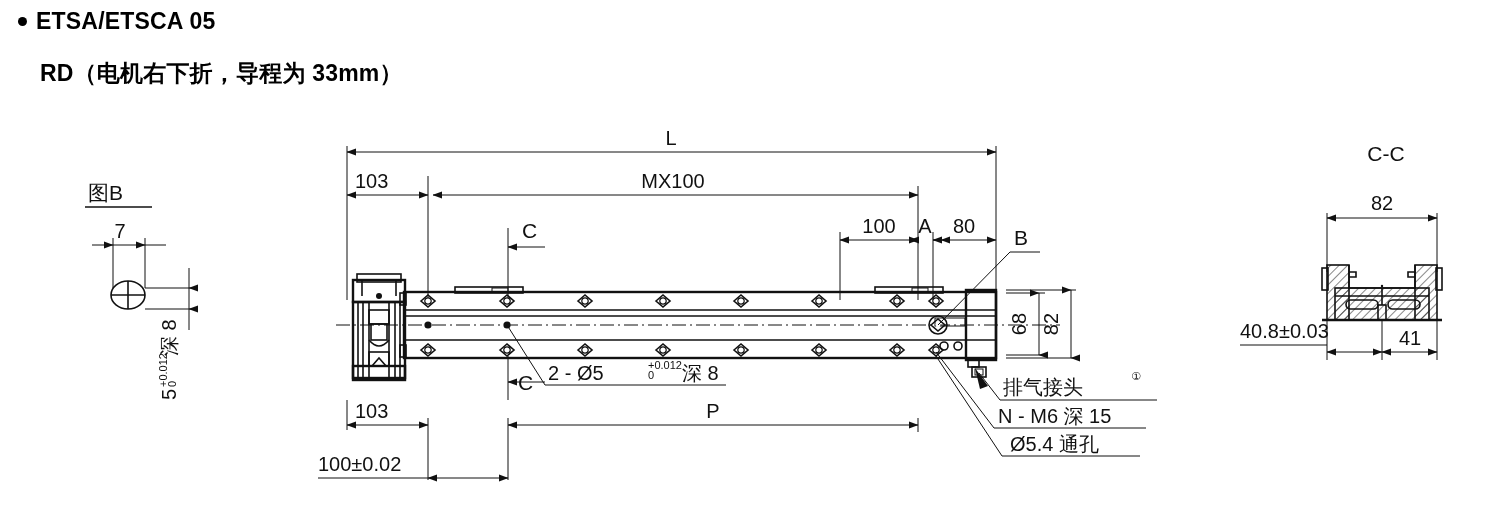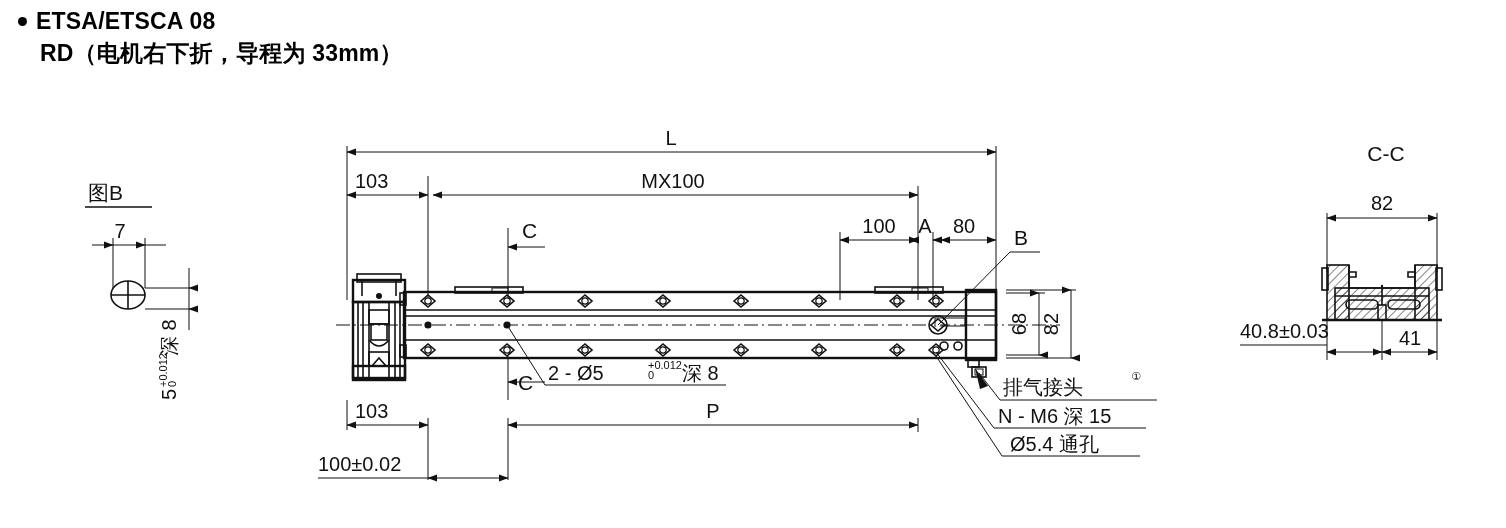--- a/index.html
+++ b/index.html
@@ -3,39 +3,39 @@
 <meta charset="utf-8">
 <style>
   html,body{margin:0;padding:0;background:#fff;}
   body{
     width:1506px;height:528px;position:relative;overflow:hidden;
     font-family:"Liberation Sans","DejaVu Sans",sans-serif;
     color:#000;
   }
   #title-block{position:absolute;left:18px;top:8px;}
   #title-line1{font-size:23px;font-weight:bold;letter-spacing:.2px;}
-  #title-line2{font-size:23px;font-weight:bold;letter-spacing:.2px;margin-top:3px;margin-left:22px;}
+  #title-line2{font-size:23px;font-weight:bold;letter-spacing:.2px;margin-top:23px;margin-left:22px;}
   .bullet{display:inline-block;width:9px;height:9px;border-radius:50%;background:#000;margin-right:9px;vertical-align:3px;}
   svg{display:block;position:absolute;left:0;top:0;}
   .dimtxt{font-size:20px;fill:#111;font-family:"Liberation Sans","DejaVu Sans",sans-serif;}
   .dimtxt-sm{font-size:11px;fill:#111;font-family:"Liberation Sans","DejaVu Sans",sans-serif;}
   .lbl{font-size:21px;fill:#111;font-family:"Liberation Sans","DejaVu Sans",sans-serif;}
   .ln{stroke:#111;fill:none;}
   .thin{stroke-width:1;}
   .med{stroke-width:1.6;}
   .thick{stroke-width:2.4;}
   .dash{stroke-dasharray:14 4 2 4;}
   .hatch{fill:url(#hatchA);}
 </style>
 </head>
 <body>
 
 <div id="title-block">
   <div id="title-line1">
-    <span class="bullet"></span><span>ETSA/ETSCA 08</span>
+    <span class="bullet"></span><span>ETSA/ETSCA 05</span>
   </div>
   <div id="title-line2">RD（电机右下折，导程为 33mm）</div>
 </div>
 
 <svg width="1506" height="528">
   <defs>
     <pattern id="hatchA" width="6" height="6" patternTransform="rotate(45)" patternUnits="userSpaceOnUse">
       <line x1="0" y1="0" x2="0" y2="6" stroke="#111" stroke-width="1"></line>
     </pattern>
     <marker id="ah" markerWidth="10" markerHeight="8" refX="9" refY="4" orient="auto" markerUnits="userSpaceOnUse">

